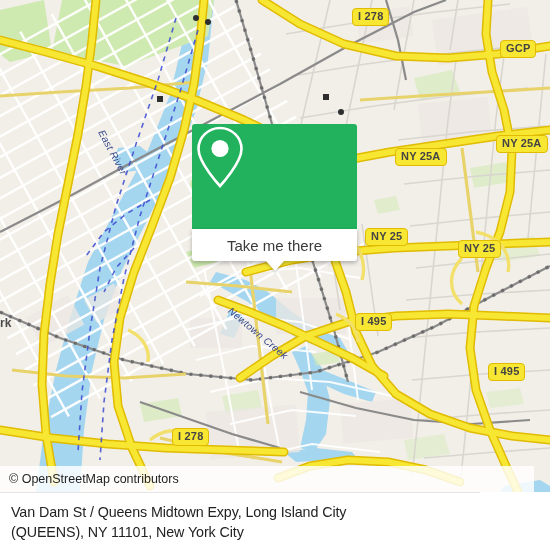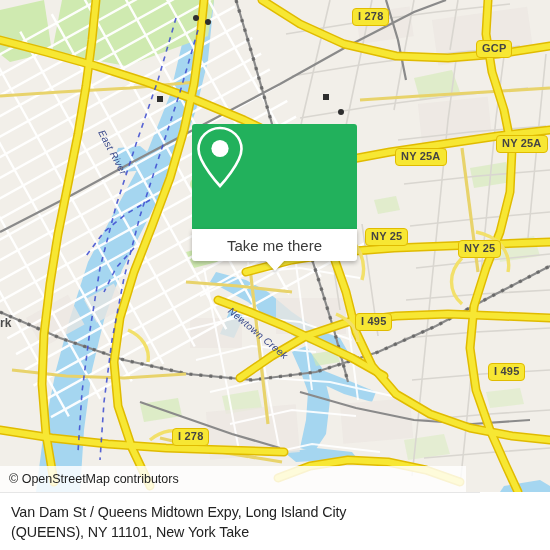--- a/index.html
+++ b/index.html
@@ -15,21 +15,21 @@
   .shield{position:absolute;background:#f7e733;border:1.5px solid #e0bb00;
           border-radius:4px;color:#444;font-weight:bold;font-size:11px;
           padding:1px 5px 2px 5px;line-height:13px;white-space:nowrap;
           letter-spacing:.2px;}
   
   .waterlabel{position:absolute;color:#3b4a8c;font-size:10px;white-space:nowrap;
               font-style:italic;letter-spacing:.3px;}
   .placelabel{position:absolute;color:#4a4a4a;font-size:12px;white-space:nowrap;font-weight:bold;}
 
   
-  #attrib{position:absolute;left:0;top:466px;width:466px;height:26px;
+  #attrib{position:absolute;left:0;top:466px;width:534px;height:26px;
           background:rgba(255,255,255,.82);display:flex;align-items:center;}
   #attrib span{font-size:12.5px;color:#222;padding-left:9px;}
 
   
   #callout{position:absolute;left:192px;top:124px;width:165px;}
   #callout .body{width:165px;height:105px;background:#22b15c;
       border-radius:3px 3px 0 0;display:flex;align-items:center;justify-content:center;}
   #callout .foot{width:165px;height:32px;background:#fff;border-radius:0 0 3px 3px;
       display:flex;align-items:center;justify-content:center;
       box-shadow:0 2px 4px rgba(0,0,0,.28);position:relative;}
@@ -231,21 +231,21 @@
         <circle cx="341" cy="112" r="3"></circle>
       </g>
     </svg>
 
     <div class="waterlabel" style="left:106px;top:128px;transform:rotate(62deg);transform-origin:left top;">East River</div>
     <div class="waterlabel" style="left:233px;top:305px;transform:rotate(40deg);transform-origin:left top;">Newtown Creek</div>
 
     <div class="placelabel" style="left:0px;top:316px;">rk</div>
 
     <div class="shield" style="left:352px;top:8px;">I 278</div>
-    <div class="shield" style="left:476px;top:40px;">GCP</div>
+    <div class="shield" style="left:500px;top:40px;">GCP</div>
     <div class="shield" style="left:395px;top:148px;">NY 25A</div>
     <div class="shield" style="left:496px;top:135px;">NY 25A</div>
     <div class="shield" style="left:365px;top:228px;">NY 25</div>
     <div class="shield" style="left:458px;top:240px;">NY 25</div>
     <div class="shield" style="left:355px;top:313px;">I 495</div>
     <div class="shield" style="left:488px;top:363px;">I 495</div>
     <div class="shield" style="left:172px;top:428px;">I 278</div>
 
     <div id="attrib">
       <span>© OpenStreetMap contributors</span>
@@ -261,17 +261,17 @@
       <div class="foot">
         <span>Take me there</span>
         <div class="tail"></div>
       </div>
     </div>
   </div>
 
   <div id="footer">
     <div id="addr">
       <div>Van Dam St / Queens Midtown Expy, Long Island City</div>
-      <div>(QUEENS), NY 11101, New York Take</div>
+      <div>(QUEENS), NY 11101, New York City</div>
     </div>
   </div>
 
 </div>
 
 </body></html>

